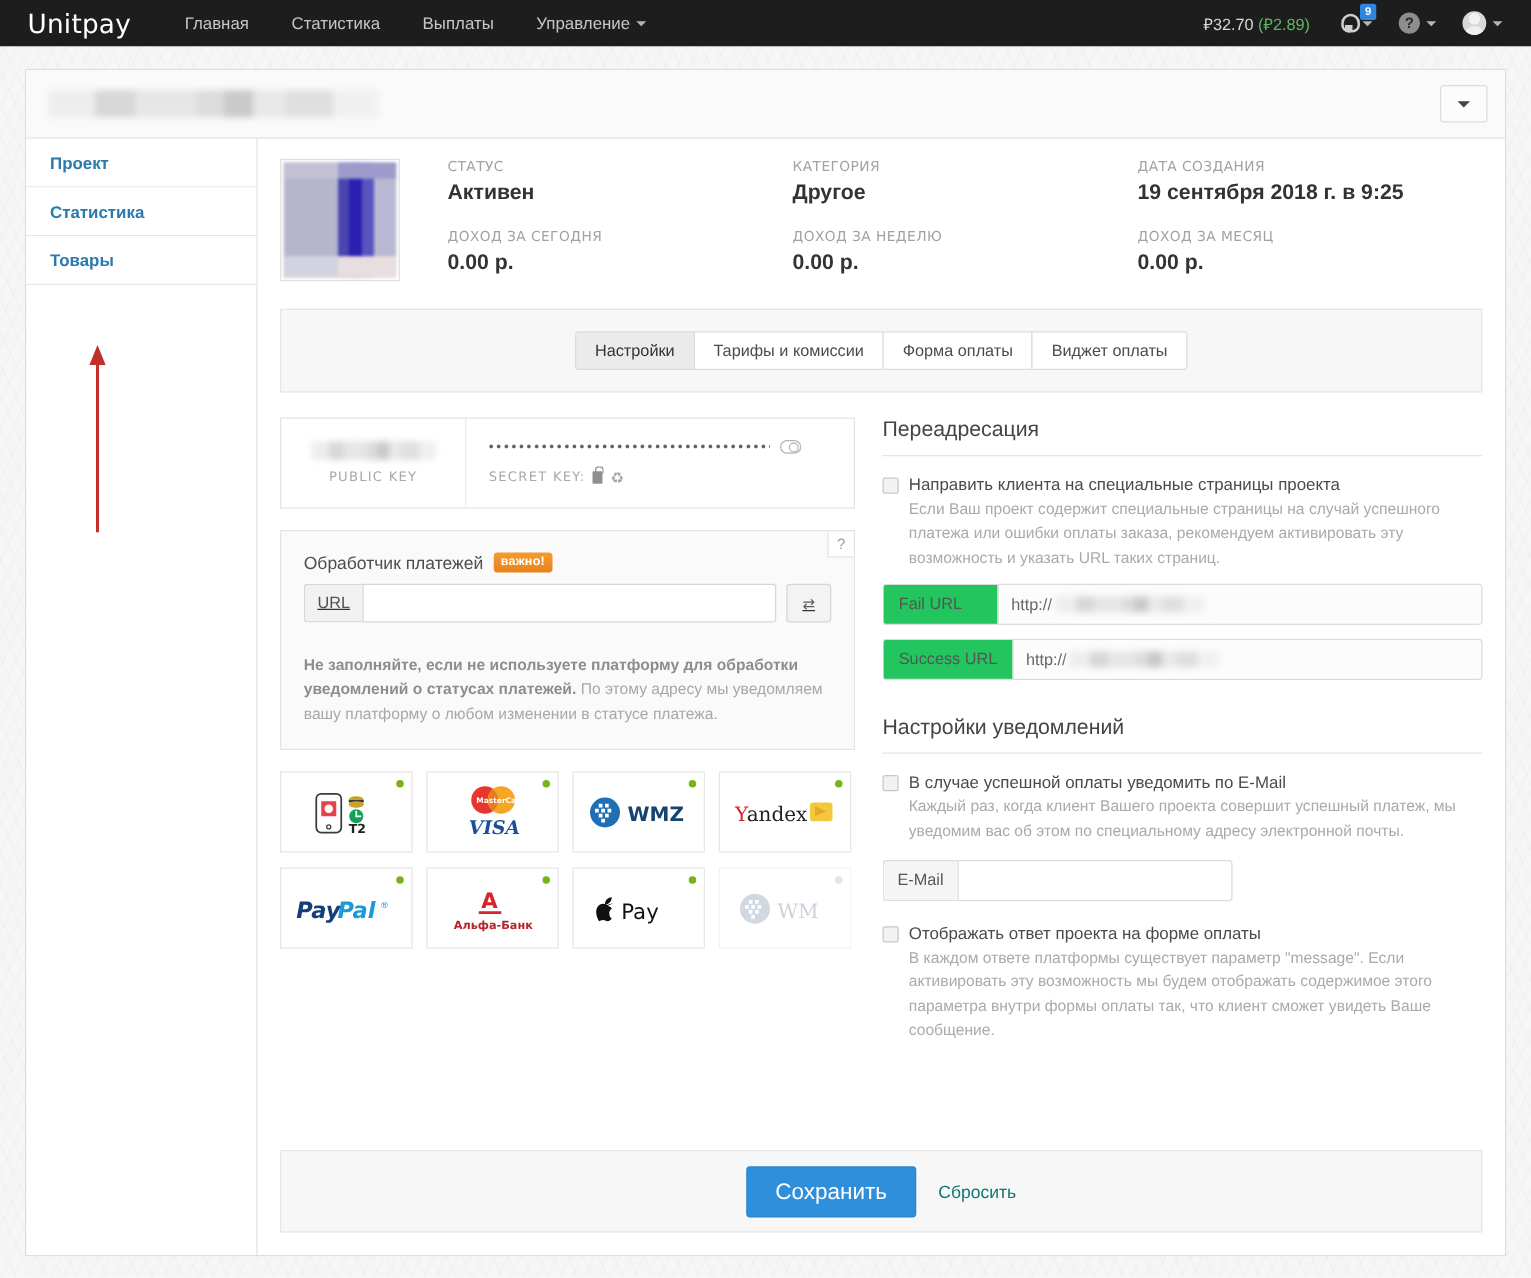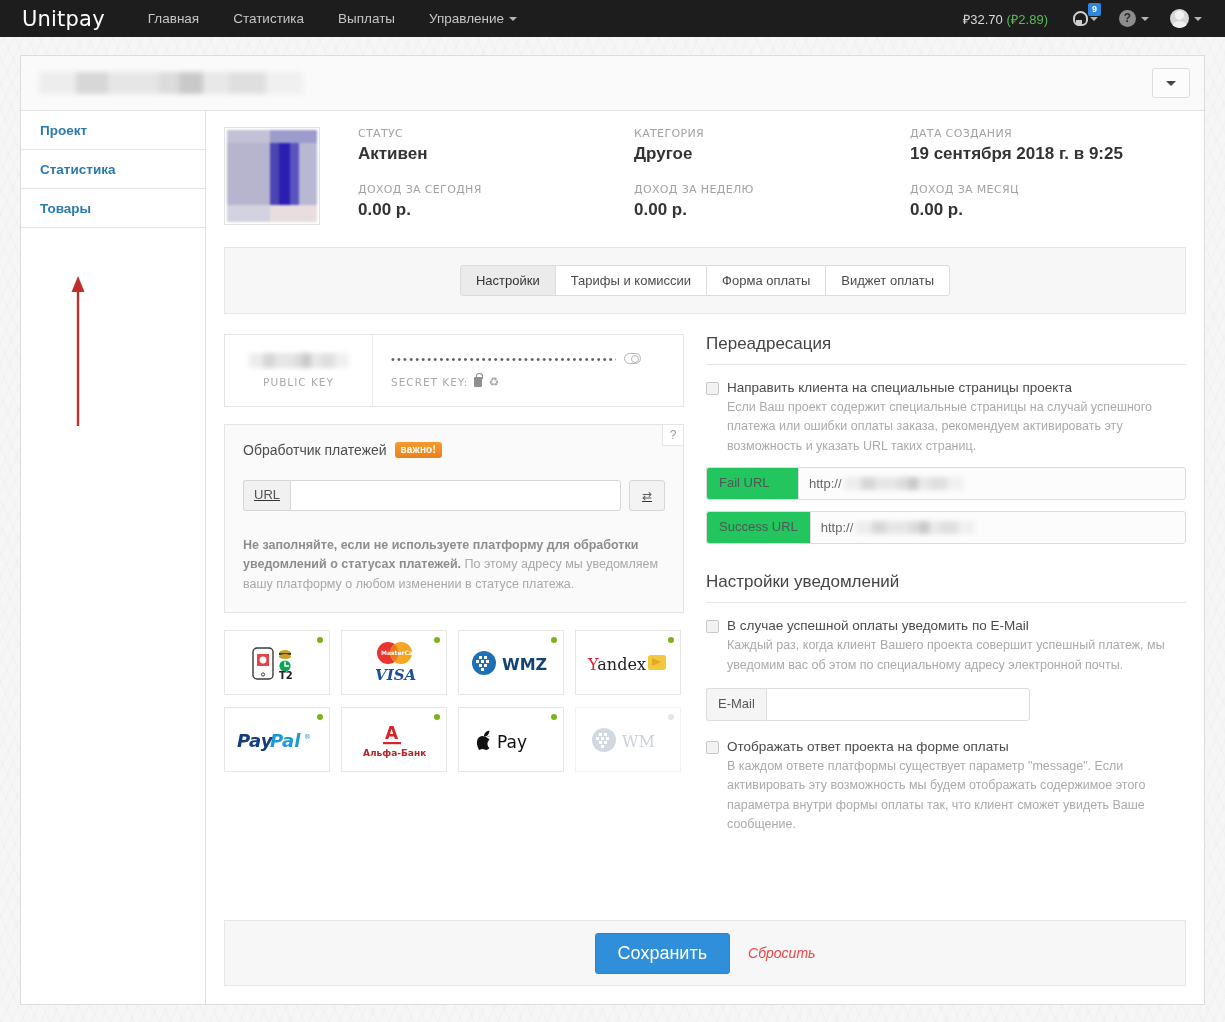--- a/index.html
+++ b/index.html
@@ -206,21 +206,21 @@
   .help-corner{
     position:absolute; right:-1px; top:-1px; width:22px; height:22px;
     border:1px solid #e4e4e4; background:#fff; color:#9c9c9c; font-size:12px;
     display:flex; align-items:center; justify-content:center; cursor:pointer;
   }
   .handler-title{ font-size:14px; color:#4d4d4d; display:flex; align-items:center; gap:8px; }
   .imp-badge{
     background:linear-gradient(#f59b30,#e8821a); color:#fff; font-size:10px; font-weight:bold;
     padding:2px 6px 3px; border-radius:3px; letter-spacing:.2px;
   }
-  .input-group{ display:flex; margin-top:22px;text-decoration:underline; }
+  .input-group{ display:flex; margin-top:9px;text-decoration:underline; }
   .ig-addon{
     border:1px solid #d6d6d6; border-right:none; background:#f1f1f1; padding:6px 10px;
     font-size:13px; color:#515151; border-radius:3px 0 0 3px;
   }
   .ig-input{
     flex:1; border:1px solid #d6d6d6; border-radius:0 3px 3px 0; background:#fff;
     height:31px; padding:0 9px; font-size:13px; font-family:"Liberation Sans", sans-serif;
     color:#333; outline:none;
   }
   .refresh-btn{
@@ -260,41 +260,41 @@
   .url-addon{
     border:1px solid #dcdcdc; border-right:none; background:#22c55e; padding:7px 12px;
     font-size:13px; color:#555; border-radius:3px 0 0 3px; min-width:92px;
   }
   .url-field{
     flex:1; border:1px solid #dcdcdc; border-radius:0 3px 3px 0; background:#fcfcfc;
     height:33px; display:flex; align-items:center; padding:0 10px; font-size:13px; color:#666;
     gap:2px;
   }
   .url-field .blurred{ width:120px; height:13px; }
-  .mail-row{ display:flex; margin-top:13px; width:324px; }
+  .mail-row{ display:flex; margin-top:13px; width:280px; }
   .mail-addon{
     border:1px solid #dcdcdc; border-right:none; background:#f5f5f5; padding:7px 11px;
     font-size:13px; color:#555; border-radius:3px 0 0 3px;
   }
   .mail-input{
     flex:1; border:1px solid #dcdcdc; border-radius:0 3px 3px 0; height:33px;
     background:#fff; padding:0 9px; font-size:13px; outline:none;
     font-family:"Liberation Sans", sans-serif;
   }
 
   .footer{
     position:absolute; left:18px; right:18px; bottom:18px; height:66px;
     background:#f7f7f7; border:1px solid #e6e6e6; display:flex;
     align-items:center; justify-content:center; gap:18px;
   }
   .btn-save{
     background:#2f8fdb; color:#fff; border:1px solid #2a84cc; border-radius:3px;
     padding:9px 22px; font-size:18px; cursor:pointer;
   }
-  .btn-reset{ color:#ef4444; font-size:14px; cursor:pointer;font-style:italic; }
+  .btn-reset{ color:#0f766e; font-size:14px; cursor:pointer; }
 </style>
 </head>
 <body>
 
 <div class="page-bg"></div>
 
 <div class="navbar">
   <div class="brand">Unitpay</div>
   <div class="navlinks">
     <a class="navlink"><span>Главная</span></a>

